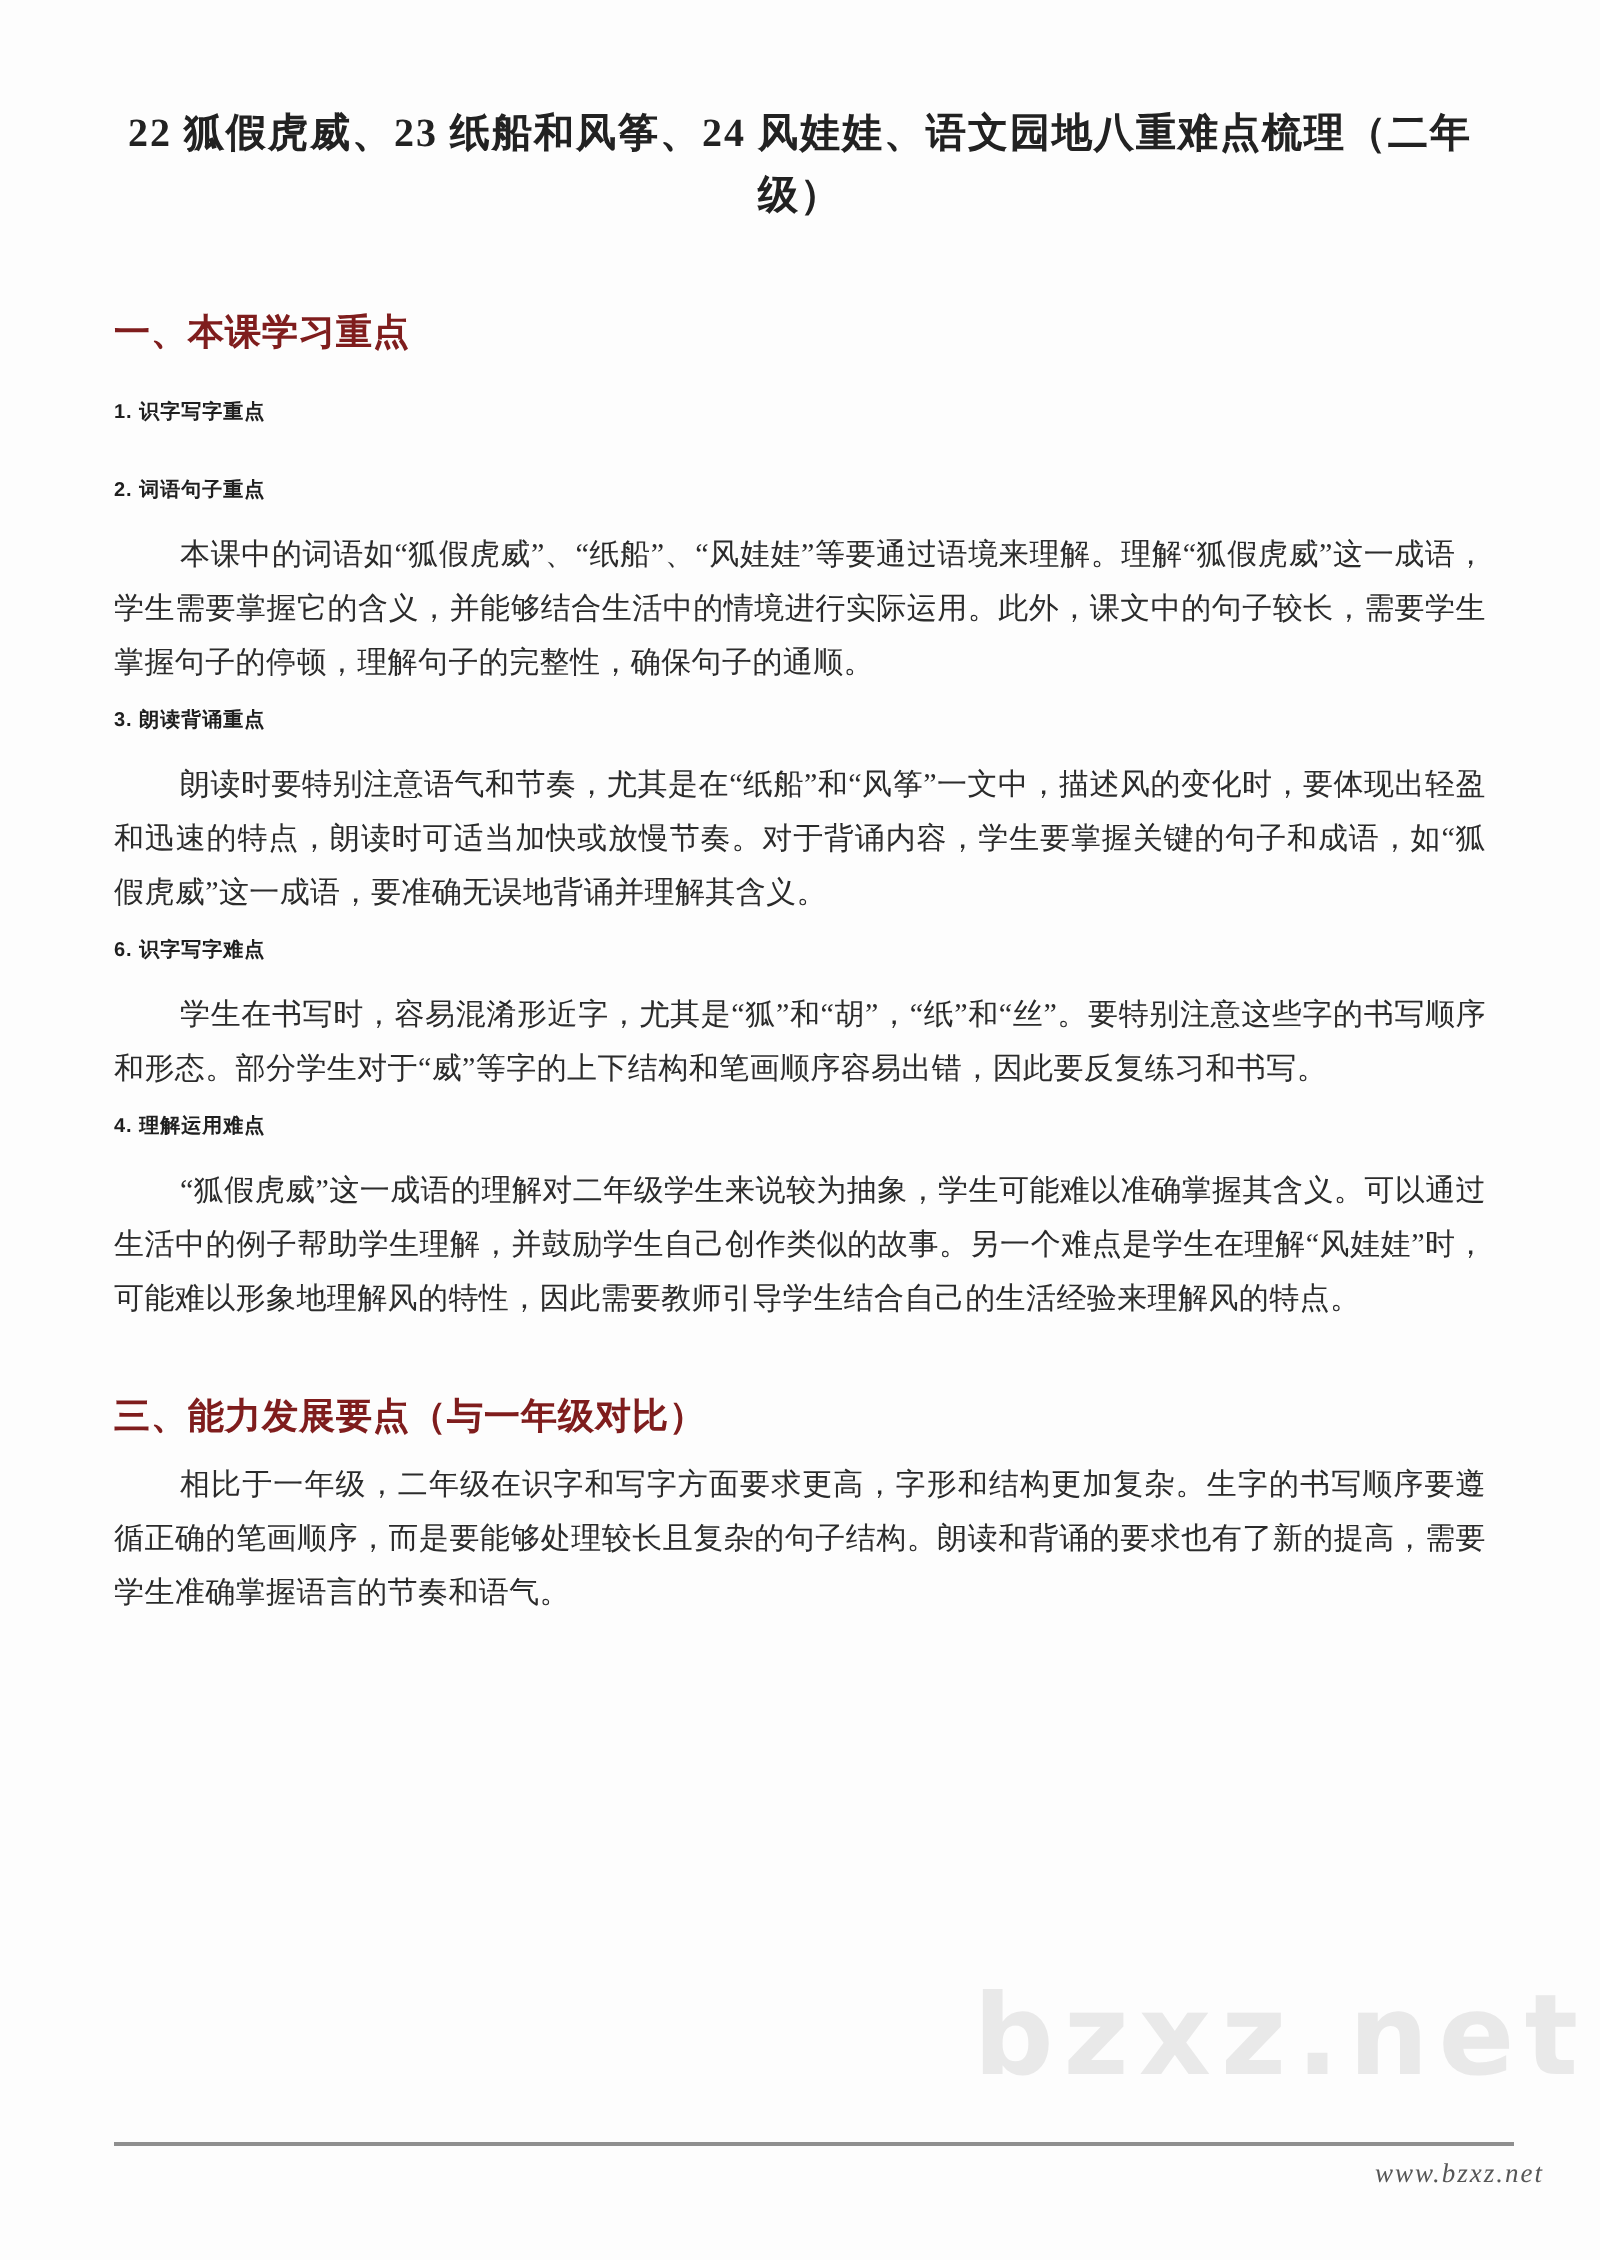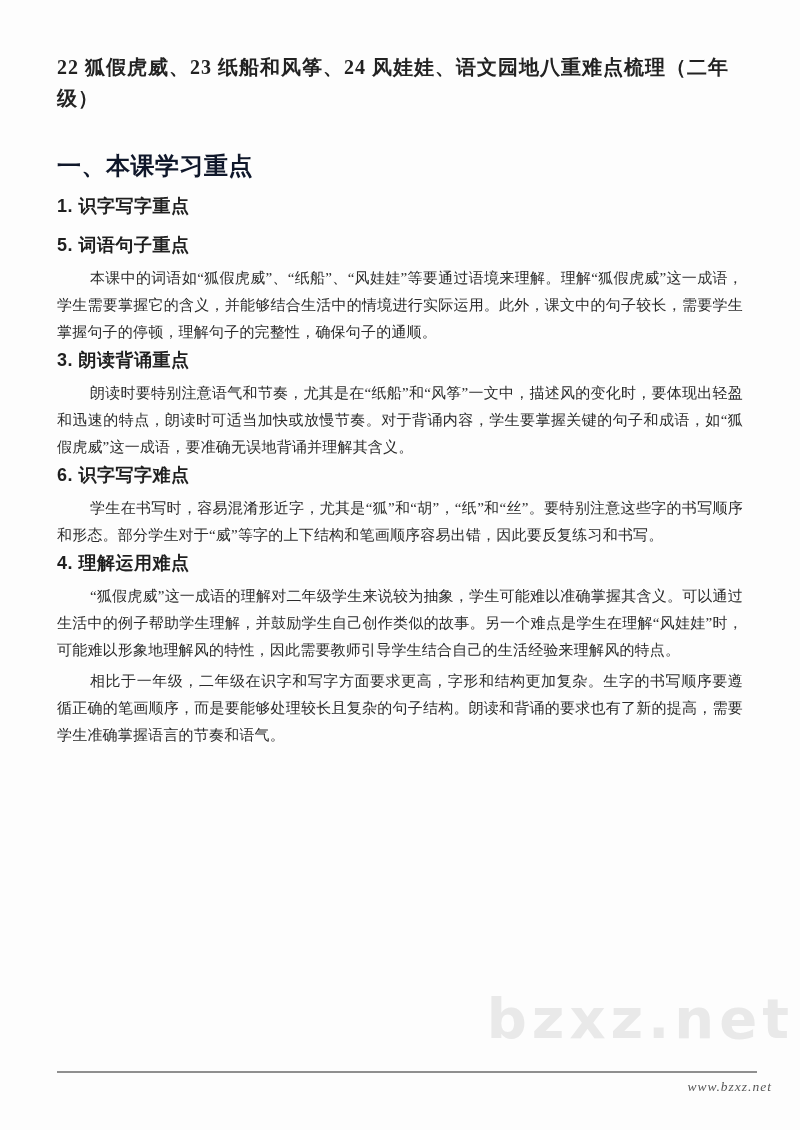--- a/index.html
+++ b/index.html
@@ -31,37 +31,37 @@
   }
   .content {
     position: relative;
     z-index: 1;
     padding: 52px 57px 0 57px;
   }
   .doc-title {
     font-size: 20px;
     line-height: 31px;
     font-weight: bold;
-    text-align: left;
+    text-align: center;
     letter-spacing: 1px;
     margin: 0 0 40px 0;
     color: #222222;
   }
   h2.sec-heading {
     font-family: Liberation Serif, serif;
-    font-size: 24px;
+    font-size: 18px;
     line-height: 24px;
     font-weight: bold;
-    color: #0f172a;
+    color: #7f1d1d;
     margin: 32px 0 10px 0;
     letter-spacing: 0.5px;
   }
   h3.sub-heading {
     font-family: "Liberation Sans", "DejaVu Sans", sans-serif;
-    font-size: 18px;
+    font-size: 10px;
     line-height: 21px;
     font-weight: bold;
     color: #1f1f1f;
     margin: 18px 0 9px 0;
     letter-spacing: 0.5px;
   }
   p.body-para {
     font-size: 15px;
     line-height: 27px;
     text-align: justify;
@@ -101,33 +101,34 @@
   <div class="watermark">bzxz.net</div>
 
   <div class="content">
 
     <h1 class="doc-title">22 狐假虎威、23 纸船和风筝、24 风娃娃、语文园地八重难点梳理（二年级）</h1>
 
     <h2 class="sec-heading">一、本课学习重点</h2>
 
     <h3 class="sub-heading">1. 识字写字重点</h3>
 
-    <h3 class="sub-heading">5. 词语句子重点</h3>
+    <h3 class="sub-heading">2. 词语句子重点</h3>
     <p class="body-para">本课中的词语如“狐假虎威”、“纸船”、“风娃娃”等要通过语境来理解。理解“狐假虎威”这一成语，学生需要掌握它的含义，并能够结合生活中的情境进行实际运用。此外，课文中的句子较长，需要学生掌握句子的停顿，理解句子的完整性，确保句子的通顺。</p>
 
     <h3 class="sub-heading">3. 朗读背诵重点</h3>
     <p class="body-para">朗读时要特别注意语气和节奏，尤其是在“纸船”和“风筝”一文中，描述风的变化时，要体现出轻盈和迅速的特点，朗读时可适当加快或放慢节奏。对于背诵内容，学生要掌握关键的句子和成语，如“狐假虎威”这一成语，要准确无误地背诵并理解其含义。</p>
 
 
     <h3 class="sub-heading">6. 识字写字难点</h3>
     <p class="body-para">学生在书写时，容易混淆形近字，尤其是“狐”和“胡”，“纸”和“丝”。要特别注意这些字的书写顺序和形态。部分学生对于“威”等字的上下结构和笔画顺序容易出错，因此要反复练习和书写。</p>
 
     <h3 class="sub-heading">4. 理解运用难点</h3>
     <p class="body-para">“狐假虎威”这一成语的理解对二年级学生来说较为抽象，学生可能难以准确掌握其含义。可以通过生活中的例子帮助学生理解，并鼓励学生自己创作类似的故事。另一个难点是学生在理解“风娃娃”时，可能难以形象地理解风的特性，因此需要教师引导学生结合自己的生活经验来理解风的特点。</p>
 
+    <h2 class="sec-heading">三、能力发展要点（与一年级对比）</h2>
 
     <p class="body-para">相比于一年级，二年级在识字和写字方面要求更高，字形和结构更加复杂。生字的书写顺序要遵循正确的笔画顺序，而是要能够处理较长且复杂的句子结构。朗读和背诵的要求也有了新的提高，需要学生准确掌握语言的节奏和语气。</p>
 
   </div>
 
   <div class="footer-rule"></div>
 
   <div class="footer-url">www.bzxz.net</div>
 
 </div>

